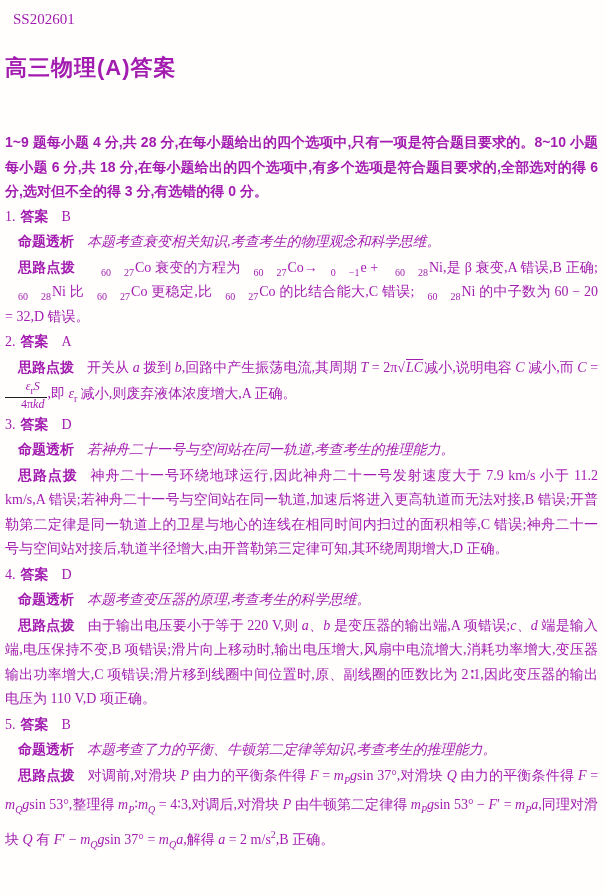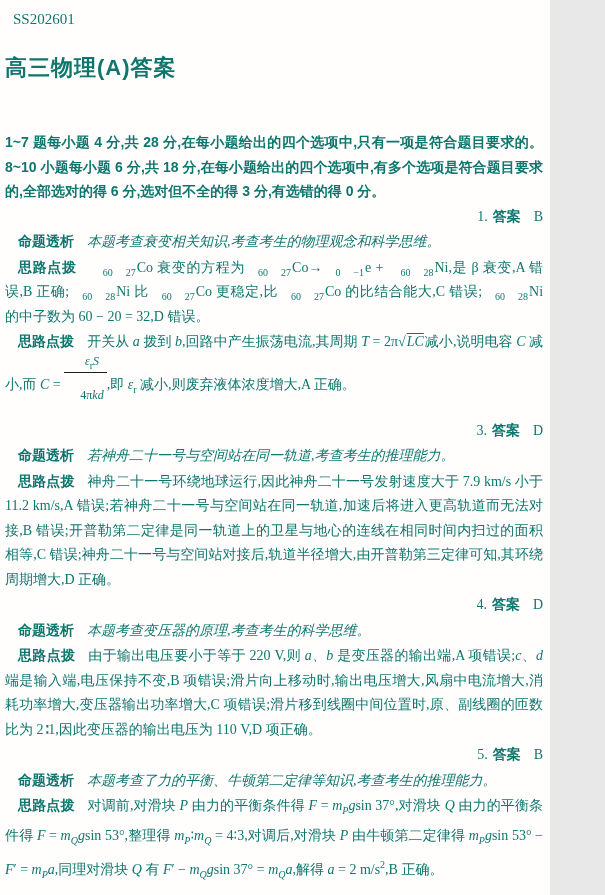--- a/index.html
+++ b/index.html
@@ -1,20 +1,20 @@
 <!DOCTYPE html>
 <html><head>
 <meta charset="utf-8">
 <style>
   html,body{margin:0;padding:0;background:#e8e8e8;}
   .page{
     position:relative;
-    width:550px;height:895px;
+    width:605px;height:895px;
     background:#fffefd;
-    color:#0f766e;
+    color:#a21caf;
     box-sizing:border-box;
     padding:10px 7px 0 5px;
     overflow:hidden;
     font-family:"Liberation Serif","DejaVu Serif",serif;
     font-size:14px;
     line-height:24.5px;
   }
   .doc-code{
     font-family:"Liberation Serif","DejaVu Serif",serif;
     font-size:15px;line-height:18px;
@@ -28,21 +28,21 @@
     letter-spacing:1px;
   }
   .intro{
     margin:0;
     font-family:"Liberation Sans","DejaVu Sans",sans-serif;
     font-weight:600;
     font-size:14px;
     text-align:justify;
   }
   .q{margin:0;}
-  .ans-line{white-space:nowrap;text-align:right;}
+  .ans-line{white-space:nowrap;}
   .q-num{margin-right:5px;}
   .lbl{
     font-family:"Liberation Sans","DejaVu Sans",sans-serif;
     font-weight:700;
     margin-right:13px;
   }
   .ans-letter{font-family:"Liberation Serif","DejaVu Serif",serif;}
   .para{margin:0;text-indent:13px;text-align:justify;}
   .kai{font-style:italic;}
   .hint-content{font-style:normal;}
@@ -57,29 +57,29 @@
     font-size:10px;line-height:8.5px;vertical-align:-4px;
     font-style:normal;margin-right:1px;
   }
   .sqrt{white-space:nowrap;}
   .sqrt-body{text-decoration:overline;font-style:italic;padding:0 1px;}
   .frac{
     display:inline-block;vertical-align:-10px;text-align:center;
     font-size:12px;line-height:13px;
   }
   .frac .fnum{display:block;padding:0 3px;}
-  .frac .fden{display:block;border-top:1px solid #1d1d1d;padding:16px 3px;}
+  .frac .fden{display:block;border-top:1px solid #1d1d1d;padding:0 3px;}
 </style>
 </head>
 <body>
 
 <div class="page">
   <div class="doc-code">SS202601</div>
   <h1 class="title">高三物理(A)答案</h1>
-  <p class="intro">1~7 题每小题 4 分,共 28 分,在每小题给出的四个选项中,只有一项是符合题目要求的。8~10 小题每小题 6 分,共 18 分,在每小题给出的四个选项中,有多个选项是符合题目要求的,全部选对的得 6 分,选对但不全的得 3 分,有选错的得 0 分。</p>
+  <p class="intro">1~9 题每小题 4 分,共 28 分,在每小题给出的四个选项中,只有一项是符合题目要求的。8~10 小题每小题 6 分,共 18 分,在每小题给出的四个选项中,有多个选项是符合题目要求的,全部选对的得 6 分,选对但不全的得 3 分,有选错的得 0 分。</p>
   <div id="questions">
   <section class="q">
     <div class="ans-line"><span class="q-num">1.</span><span class="lbl">答案</span><span class="ans-letter">B</span></div>
     <p class="para analysis"><span class="lbl">命题透析</span><span class="kai">本题考查衰变相关知识,考查考生的物理观念和科学思维。</span></p>
     <p class="para hint"><span class="lbl">思路点拨</span><span class="hint-content"><span class="nuc"><span class="nuc-s">
                 <span>60</span>
                 <span>27</span>
               </span><span>Co</span></span><span> 衰变的方程为</span><span class="nuc"><span class="nuc-s">
                 <span>60</span>
                 <span>27</span>
@@ -98,20 +98,21 @@
               </span><span>Co</span></span><span> 更稳定,比</span><span class="nuc"><span class="nuc-s">
                 <span>60</span>
                 <span>27</span>
               </span><span>Co</span></span><span> 的比结合能大,C 错误;</span><span class="nuc"><span class="nuc-s">
                 <span>60</span>
                 <span>28</span>
               </span><span>Ni</span></span><span> 的中子数为 60 − 20 = 32,D 错误。</span></span></p>
   </section>
 
   <section class="q">
+    <div class="ans-line"><span class="q-num">2.</span><span class="lbl">答案</span><span class="ans-letter">A</span></div>
     <p class="para hint"><span class="lbl">思路点拨</span><span class="hint-content"><span>开关从 </span><span class="st-i">a</span><span> 拨到 </span><span class="st-i">b</span><span>,回路中产生振荡电流,其周期 </span><span class="st-i">T</span><span> = 2π</span><span class="sqrt"><span>√</span><span class="sqrt-body">LC</span></span><span>减小,说明电容 </span><span class="st-i">C</span><span> 减小,而 </span><span class="st-i">C</span><span> = </span><span class="frac"><span class="fnum"><span class="st-i">ε</span><span class="st-sub">r</span><span class="st-i">S</span></span><span class="fden"><span>4π</span><span class="st-i">kd</span></span></span><span>,即 </span><span class="st-i">ε</span><span class="st-sub">r</span><span> 减小,则废弃液体浓度增大,A 正确。</span></span></p>
   </section>
 
   <section class="q">
     <div class="ans-line"><span class="q-num">3.</span><span class="lbl">答案</span><span class="ans-letter">D</span></div>
     <p class="para analysis"><span class="lbl">命题透析</span><span class="kai">若神舟二十一号与空间站在同一轨道,考查考生的推理能力。</span></p>
     <p class="para hint"><span class="lbl">思路点拨</span><span class="hint-content"><span>神舟二十一号环绕地球运行,因此神舟二十一号发射速度大于 7.9 km/s 小于 11.2 km/s,A 错误;若神舟二十一号与空间站在同一轨道,加速后将进入更高轨道而无法对接,B 错误;开普勒第二定律是同一轨道上的卫星与地心的连线在相同时间内扫过的面积相等,C 错误;神舟二十一号与空间站对接后,轨道半径增大,由开普勒第三定律可知,其环绕周期增大,D 正确。</span></span></p>
   </section>
 
   <section class="q">

